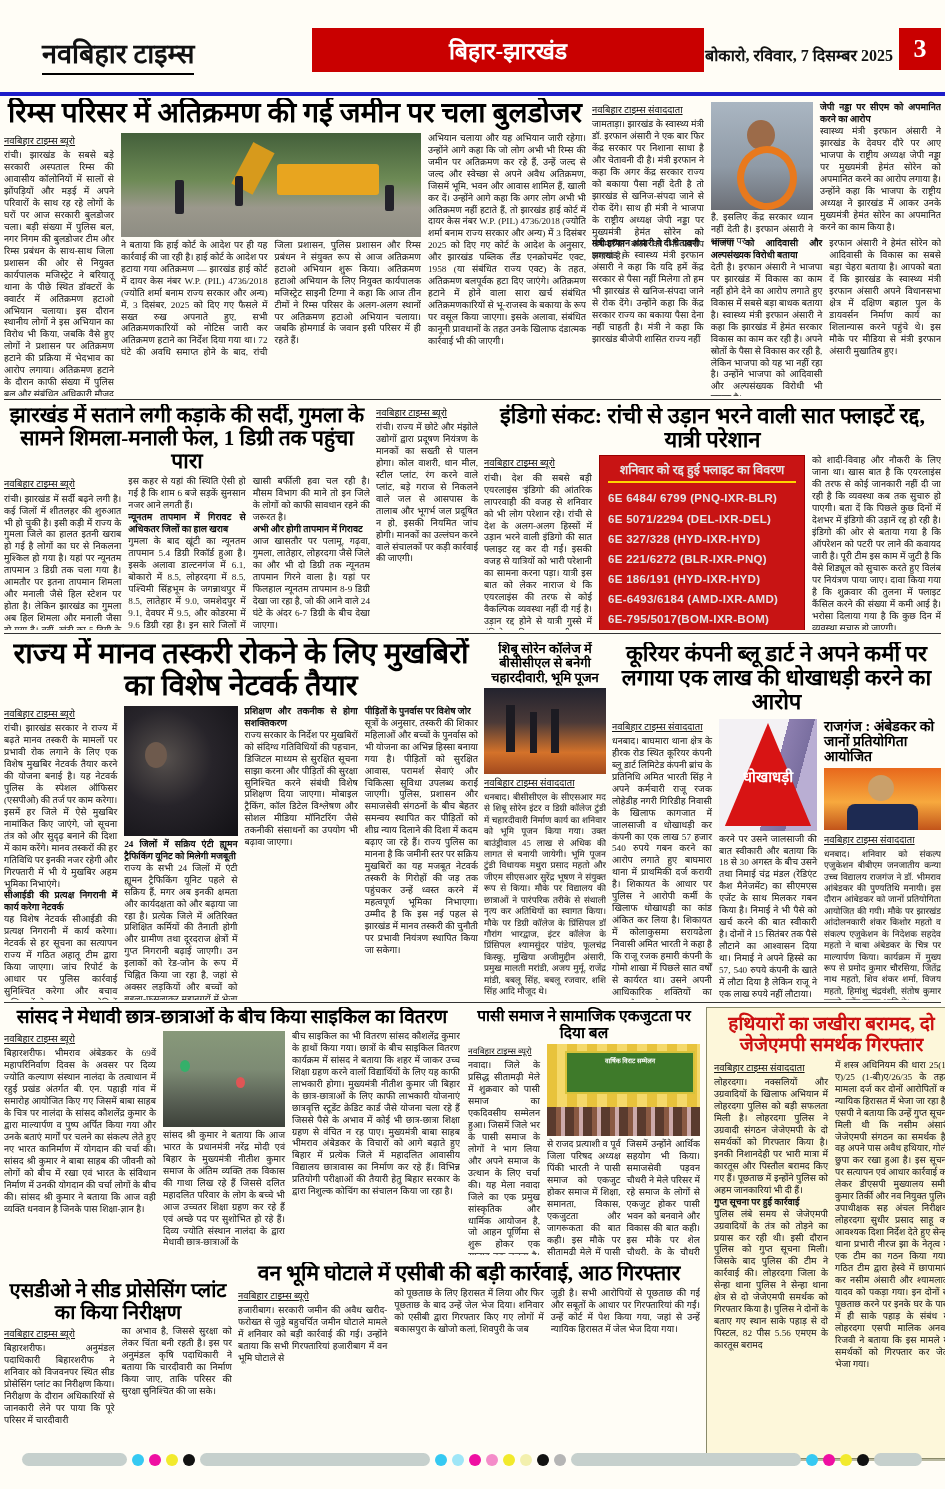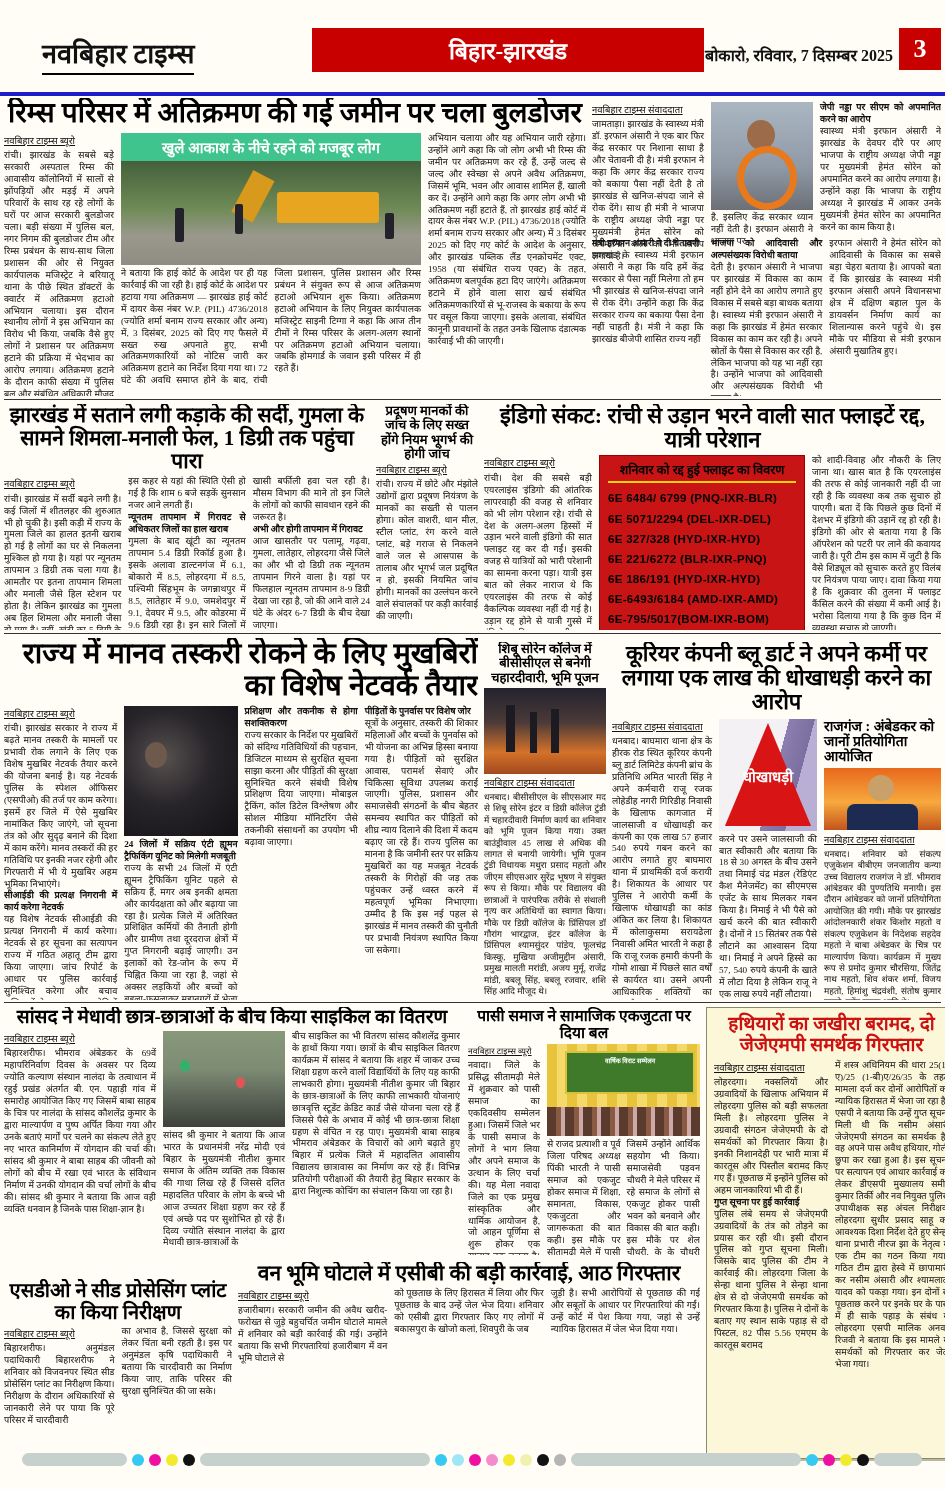--- a/index.html
+++ b/index.html
@@ -48,21 +48,21 @@
   .suit{position:absolute;left:20%;bottom:0;width:60%;height:42%;background:#1d2a52;border-radius:8px 8px 0 0;}
   .ph-crowd{background:linear-gradient(180deg,#88997a 0%,#7d8b74 40%,#565d52 75%,#3d4139 100%);}
   .balloon{position:absolute;border-radius:50%;}
   .ph-pasi{background:repeating-linear-gradient(90deg,#e8c33c 0 10px,#f5d96a 10px 20px);}
   .pasi-banner{position:absolute;left:12%;top:8%;width:82%;height:38%;background:#3e7a2a;
                color:#fff;font-size:6.5px;text-align:center;line-height:1.3;padding-top:4px;
                border:2px solid #d8c23a;font-weight:bold;}
   .pasi-people{position:absolute;left:0;bottom:0;width:100%;height:32%;
                background:repeating-linear-gradient(90deg,#5a3b2e 0 9px,#8a5a43 9px 14px,#caa 14px 18px);}
   
-  .flight-box{background:#c81414;color:#000000;padding:5px 8px 7px 8px;border:1px solid #900;}
+  .flight-box{background:#c81414;color:#e5e5e5;padding:5px 8px 7px 8px;border:1px solid #900;}
   .flight-title{font-weight:bold;font-size:12.5px;text-align:center;border-bottom:2px solid #ffd400;
                 padding-bottom:3px;margin-bottom:5px;}
   .flight-item{font-family:"Liberation Sans",sans-serif;font-weight:bold;font-size:11.5px;
                letter-spacing:.3px;line-height:1.75;white-space:nowrap;}
   
   .wbox{background:#fdf7da;border:1px solid #8a8a6a;box-shadow:2px 2px 0 #b9b9a0;padding:6px 7px;}
   .wbox .hl{color:#cc1111;}
   
   .cbar{position:absolute;left:22px;top:1452px;width:900px;height:15px;display:flex;
         align-items:center;gap:5px;}
@@ -83,21 +83,20 @@
   </div>
 
   <div class="abs" style="left:4px;top:98px;width:582px;height:298px;">
     <div class="hl" style="font-size:28px;">रिम्स परिसर में अतिक्रमण की गई जमीन पर चला बुलडोजर</div>
     <div class="row" style="margin-top:4px;">
       <div class="col bd" style="flex:0 0 110px;">
         <div class="by"><u>नवबिहार टाइम्स ब्यूरो</u></div>
         <span>रांची। झारखंड के सबसे बड़े सरकारी अस्पताल रिम्स की आवासीय कॉलोनियों में सालों से झोंपड़ियों और मड़ई में अपने परिवारों के साथ रह रहे लोगों के घरों पर आज सरकारी बुलडोजर चला। बड़ी संख्या में पुलिस बल, नगर निगम की बुलडोजर टीम और रिम्स प्रबंधन के साथ-साथ जिला प्रशासन की ओर से नियुक्त कार्यपालक मजिस्ट्रेट ने बरियातू थाना के पीछे स्थित डॉक्टरों के क्वार्टर में अतिक्रमण हटाओ अभियान चलाया। इस दौरान स्थानीय लोगों ने इस अभियान का विरोध भी किया, जबकि वैसे हुए लोगों ने प्रशासन पर अतिक्रमण हटाने की प्रक्रिया में भेदभाव का आरोप लगाया। अतिक्रमण हटाने के दौरान काफी संख्या में पुलिस बल और संबंधित अधिकारी मौजूद रहे। पुलिस उपाधीक्षक मनोज कुमार</span>
       </div>
       <div class="col" style="flex:0 0 300px;">
-        <div class="cap-green">खुले आकाश के नीचे रहने को मजबूर लोग</div>
         <div class="ph ph-bulldozer" style="width:300px;height:104px;">
           <div class="jcb"></div>
           <div class="jcb-arm"></div>
           <div class="fig" style="left:18%;top:45%;width:9px;height:34px;"></div>
           <div class="fig" style="left:38%;top:42%;width:8px;height:30px;"></div>
           <div class="fig" style="left:88%;top:50%;width:9px;height:26px;"></div>
         </div>
         <div class="bd c2" style="margin-top:3px;height:148px;">ने बताया कि हाई कोर्ट के आदेश पर ही यह कार्रवाई की जा रही है। हाई कोर्ट के आदेश पर हटाया गया अतिक्रमण — झारखंड हाई कोर्ट में दायर केस नंबर W.P. (PIL) 4736/2018 (ज्योति शर्मा बनाम राज्य सरकार और अन्य) में, 3 दिसंबर, 2025 को दिए गए फैसले में सख्त रुख अपनाते हुए, सभी अतिक्रमणकारियों को नोटिस जारी कर अतिक्रमण हटाने का निर्देश दिया गया था। 72 घंटे की अवधि समाप्त होने के बाद, रांची जिला प्रशासन, पुलिस प्रशासन और रिम्स प्रबंधन ने संयुक्त रूप से आज अतिक्रमण हटाओ अभियान शुरू किया। अतिक्रमण हटाओ अभियान के लिए नियुक्त कार्यपालक मजिस्ट्रेट साइनी टिग्गा ने कहा कि आज तीन टीमों ने रिम्स परिसर के अलग-अलग स्थानों पर अतिक्रमण हटाओ अभियान चलाया। जबकि होमगार्ड के जवान इसी परिसर में ही रहते हैं।</div>
       </div>
       <div class="col bd">
@@ -155,21 +154,20 @@
       </div>
       <div class="col">
         <span>खासी बर्फीली हवा चल रही है। मौसम विभाग की माने तो इन जिले के लोगों को काफी सावधान रहने की जरूरत है।</span>
         <div class="sh">अभी और होगी तापमान में गिरावट</div>
         <span>आज खासतौर पर पलामू, गढ़वा, गुमला, लातेहार, लोहरदगा जैसे जिले का और भी दो डिग्री तक न्यूनतम तापमान गिरने वाला है। यहां पर फिलहाल न्यूनतम तापमान 8-9 डिग्री देखा जा रहा है, जो की आने वाले 24 घंटे के अंदर 6-7 डिग्री के बीच देखा जाएगा।</span>
       </div>
     </div>
   </div>
 
   <div class="abs" style="left:376px;top:404px;width:102px;height:226px;">
-    <div class="hl" style="font-size:13px;">प्रदूषण मानकों की जांच के लिए सख्त होंगे नियम भूगर्भ की होगी जांच</div>
     <div class="by"><u>नवबिहार टाइम्स ब्यूरो</u></div>
     <div class="bd">रांची। राज्य में छोटे और मंझोले उद्योगों द्वारा प्रदूषण नियंत्रण के मानकों का सख्ती से पालन होगा। कोल वाशरी, धान मील, स्टील प्लांट, रंग करने वाले प्लांट, बड़े गराज से निकलने वाले जल से आसपास के तालाब और भूगर्भ जल प्रदूषित न हो, इसकी नियमित जांच होगी। मानकों का उल्लंघन करने वाले संचालकों पर कड़ी कार्रवाई की जाएगी।</div>
   </div>
 
   <div class="abs" style="left:484px;top:404px;width:457px;height:226px;">
     <div class="hl" style="font-size:22px;">इंडिगो संकट: रांची से उड़ान भरने वाली सात फ्लाइटें रद्द, यात्री परेशान</div>
     <div class="row" style="margin-top:3px;">
       <div class="col bd" style="flex:0 0 108px;">
         <div class="by"><u>नवबिहार टाइम्स ब्यूरो</u></div>
         <span>रांची। देश की सबसे बड़ी एयरलाइंस 'इंडिगो' की आंतरिक लापरवाही की वजह से शनिवार को भी लोग परेशान रहे। रांची से देश के अलग-अलग हिस्सों में उड़ान भरने वाली इंडिगो की सात फ्लाइट रद्द कर दी गईं। इसकी वजह से यात्रियों को भारी परेशानी का सामना करना पड़ा। यात्री इस बात को लेकर नाराज थे कि एयरलाइंस की तरफ से कोई वैकल्पिक व्यवस्था नहीं दी गई है। उड़ान रद्द होने से यात्री गुस्से में इंडिगो की लापरवाही का खामियाजा घर तक के यात्रियों को झेलनी पड़ रही है। एयरपोर्ट पहुंचने के बाद उड़ान रद्द होने की जानकारी</span>
@@ -189,21 +187,21 @@
       </div>
       <div class="col bd">
         <span>को शादी-विवाह और नौकरी के लिए जाना था। खास बात है कि एयरलाइंस की तरफ से कोई जानकारी नहीं दी जा रही है कि व्यवस्था कब तक सुचारु हो पाएगी। बता दें कि पिछले कुछ दिनों में देशभर में इंडिगो की उड़ानें रद्द हो रही है। इंडिगो की ओर से बताया गया है कि ऑपरेशन को पटरी पर लाने की कवायद जारी है। पूरी टीम इस काम में जुटी है कि वैसे शिड्यूल को सुचारू करते हुए विलंब पर नियंत्रण पाया जाए। दावा किया गया है कि शुक्रवार की तुलना में फ्लाइट कैंसिल करने की संख्या में कमी आई है। भरोसा दिलाया गया है कि कुछ दिन में व्यवस्था सुचारु हो जाएगी।</span>
       </div>
     </div>
   </div>
 
   <div class="rule-h" style="left:4px;top:633px;width:937px;"></div>
 
   <div class="abs" style="left:4px;top:638px;width:474px;height:362px;">
-    <div class="hl" style="font-size:29px;text-align:right;">राज्य में मानव तस्करी रोकने के लिए मुखबिरों का विशेष नेटवर्क तैयार</div>
+    <div class="hl" style="font-size:29px;">राज्य में मानव तस्करी रोकने के लिए मुखबिरों का विशेष नेटवर्क तैयार</div>
     <div class="row bd" style="margin-top:4px;">
       <div class="col">
         <div class="by"><u>नवबिहार टाइम्स ब्यूरो</u></div>
         <span>रांची। झारखंड सरकार ने राज्य में बढ़ते मानव तस्करी के मामलों पर प्रभावी रोक लगाने के लिए एक विशेष मुखबिर नेटवर्क तैयार करने की योजना बनाई है। यह नेटवर्क पुलिस के स्पेशल ऑफिसर (एसपीओ) की तर्ज पर काम करेगा। इसमें हर जिले में ऐसे मुखबिर नामांकित किए जाएंगे, जो सूचना तंत्र को और सुदृढ़ बनाने की दिशा में काम करेंगे। मानव तस्करों की हर गतिविधि पर इनकी नजर रहेगी और गिरफ्तारी में भी ये मुखबिर अहम भूमिका निभाएंगे।</span>
         <div class="sh">सीआईडी की प्रत्यक्ष निगरानी में कार्य करेगा नेटवर्क</div>
         <span>यह विशेष नेटवर्क सीआईडी की प्रत्यक्ष निगरानी में कार्य करेगा। नेटवर्क से हर सूचना का सत्यापन राज्य में गठित अहातू टीम द्वारा किया जाएगा। जांच रिपोर्ट के आधार पर पुलिस कार्रवाई सुनिश्चित करेगा और बचाव अभियानों के साथ-साथ आरोपियों की गिरफ्तारी</span>
       </div>
       <div class="col">
         <div class="ph ph-traffic" style="width:100%;height:130px;margin-bottom:3px;">
           <div class="face" style="left:18%;top:28%;width:22px;height:26px;background:#6e5a4d;"></div>

